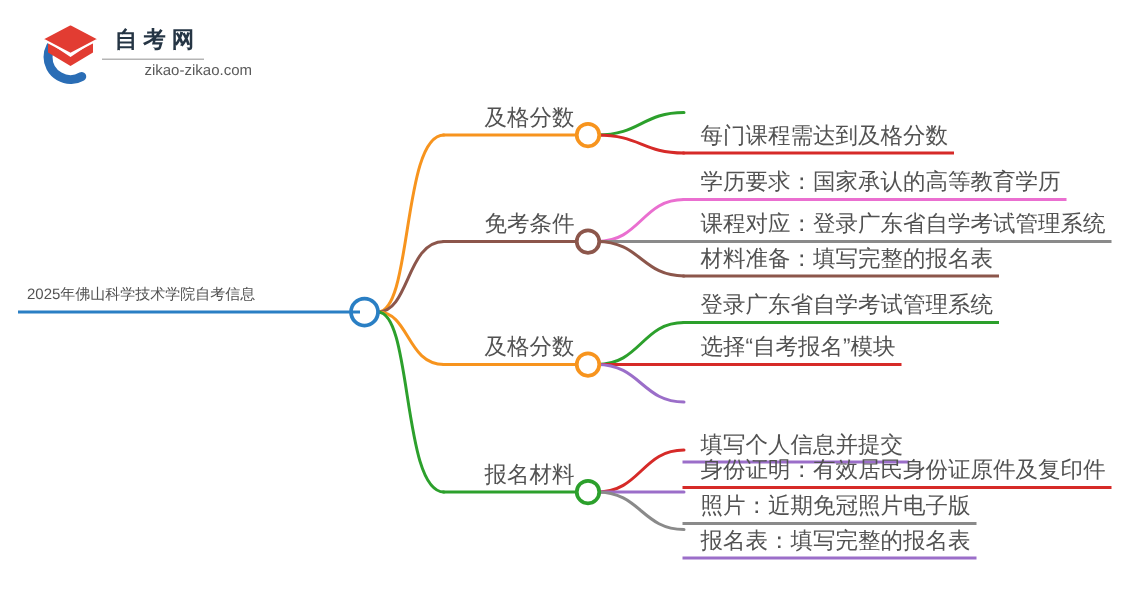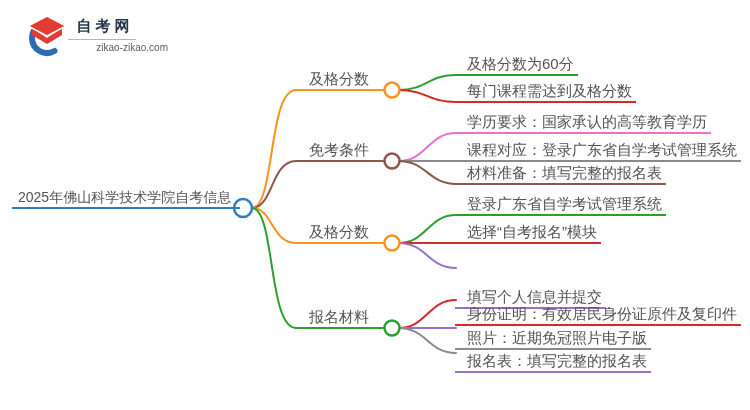--- a/index.html
+++ b/index.html
@@ -6,24 +6,24 @@
   .canvas{
     position:relative;width:750px;height:410px;background:#ffffff;overflow:hidden;
     font-family:"Liberation Sans","DejaVu Sans",sans-serif;
   }
   .edges{position:absolute;left:0;top:0;}
   .node{
     position:absolute;color:#525252;white-space:nowrap;
     border-bottom:2px solid #ccc;height:20px;line-height:20px;
   }
   .root-node{
-    left:12px;top:187px;min-width:222px;font-size:14px;text-align:left;padding-left:6px;
+    left:12px;top:187px;min-width:222px;font-size:10px;text-align:left;padding-left:6px;
   }
   .branch-node{
-    left:295px;width:88px;font-size:15px;text-align:center;padding-right:1px;
+    left:295px;width:88px;font-size:15px;text-align:right;padding-right:1px;
   }
   .leaf-node{
     left:455px;font-size:15px;padding:0 4px 0 12px;
   }
   
   .logo{position:absolute;left:24px;top:12px;width:120px;height:48px;}
   .logo-icon{position:absolute;left:0;top:0;}
   .logo-name{
     position:absolute;left:46px;top:5px;width:66px;text-align:center;
     font-size:15px;font-weight:bold;color:#253544;letter-spacing:4px;text-indent:4px;
@@ -79,21 +79,20 @@
     <div class="logo-url">zikao-zikao.com</div>
   </div>
 
   <div class="node root-node" style="border-bottom-color: rgb(42, 127, 196);">2025年佛山科学技术学院自考信息</div>
 
   <div class="node branch-node" style="top: 69px; border-bottom-color: rgb(247, 148, 30);">及格分数</div>
   <div class="node branch-node" style="top: 140px; border-bottom-color: rgb(140, 86, 75);">免考条件</div>
   <div class="node branch-node" style="top: 222px; border-bottom-color: rgb(247, 148, 30);">及格分数</div>
   <div class="node branch-node" style="top: 307px; border-bottom-color: rgb(44, 160, 44);">报名材料</div>
 
-  <div class="node leaf-node" style="top: 54px; border-bottom-color: rgb(44, 160, 44);">及格分数为60分</div>
   <div class="node leaf-node" style="top: 81px; border-bottom-color: rgb(214, 42, 40);">每门课程需达到及格分数</div>
 
   <div class="node leaf-node" style="top: 112px; border-bottom-color: rgb(234, 111, 208);">学历要求：国家承认的高等教育学历</div>
   <div class="node leaf-node" style="top: 140px; border-bottom-color: rgb(138, 138, 138);">课程对应：登录广东省自学考试管理系统</div>
   <div class="node leaf-node" style="top: 163px; border-bottom-color: rgb(140, 86, 75);">材料准备：填写完整的报名表</div>
 
   <div class="node leaf-node" style="top: 194px; border-bottom-color: rgb(44, 160, 44);">登录广东省自学考试管理系统</div>
   <div class="node leaf-node" style="top: 222px; border-bottom-color: rgb(214, 42, 40);">选择“自考报名”模块</div>
   <div class="node leaf-node" style="top: 255px; border-bottom-color: rgb(155, 110, 201); margin-top: 32px;">填写个人信息并提交</div>
 

